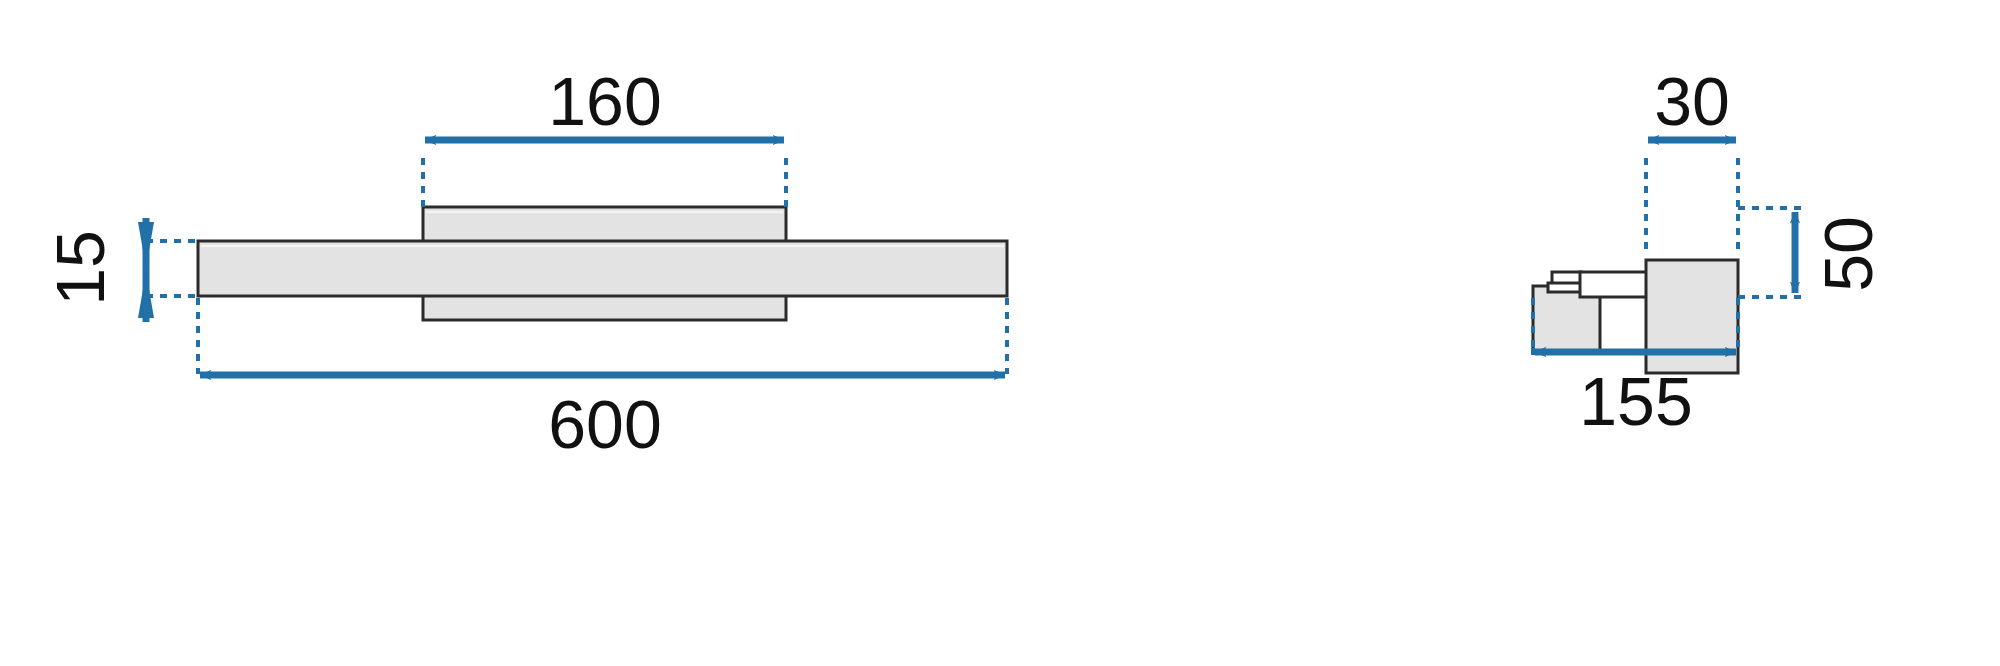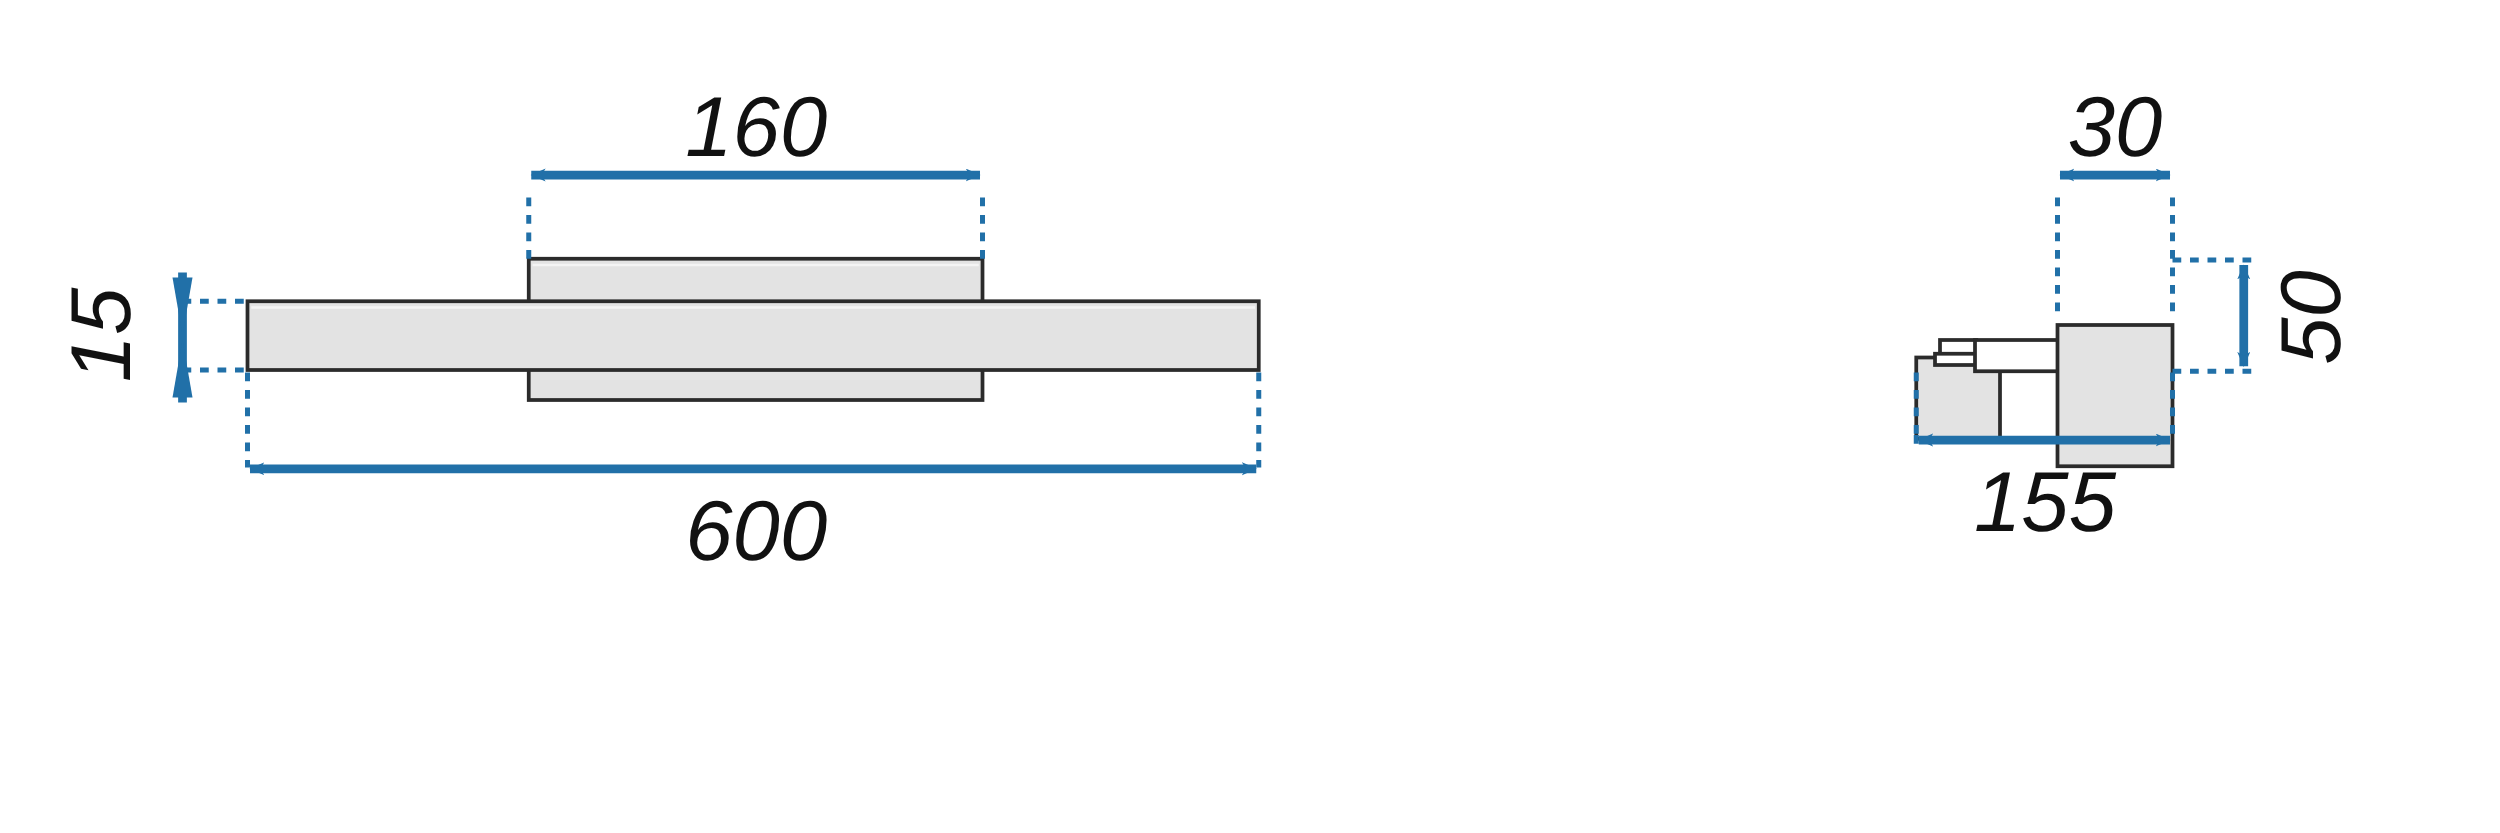--- a/index.html
+++ b/index.html
@@ -13,21 +13,20 @@
     position: relative;
     overflow: hidden;
     font-family: "Liberation Sans", sans-serif;
   }
   #drawing-root {
     position: absolute;
     left: 0;
     top: 0;
     width: 2000px;
     height: 666px;
-    font-style: italic;
   }
   svg.tech-drawing {
     display: block;
     width: 2000px;
     height: 666px;
     background: #ffffff;
   }
   .dim-text {
     font-family: "Liberation Sans", sans-serif;
     font-weight: 400;

